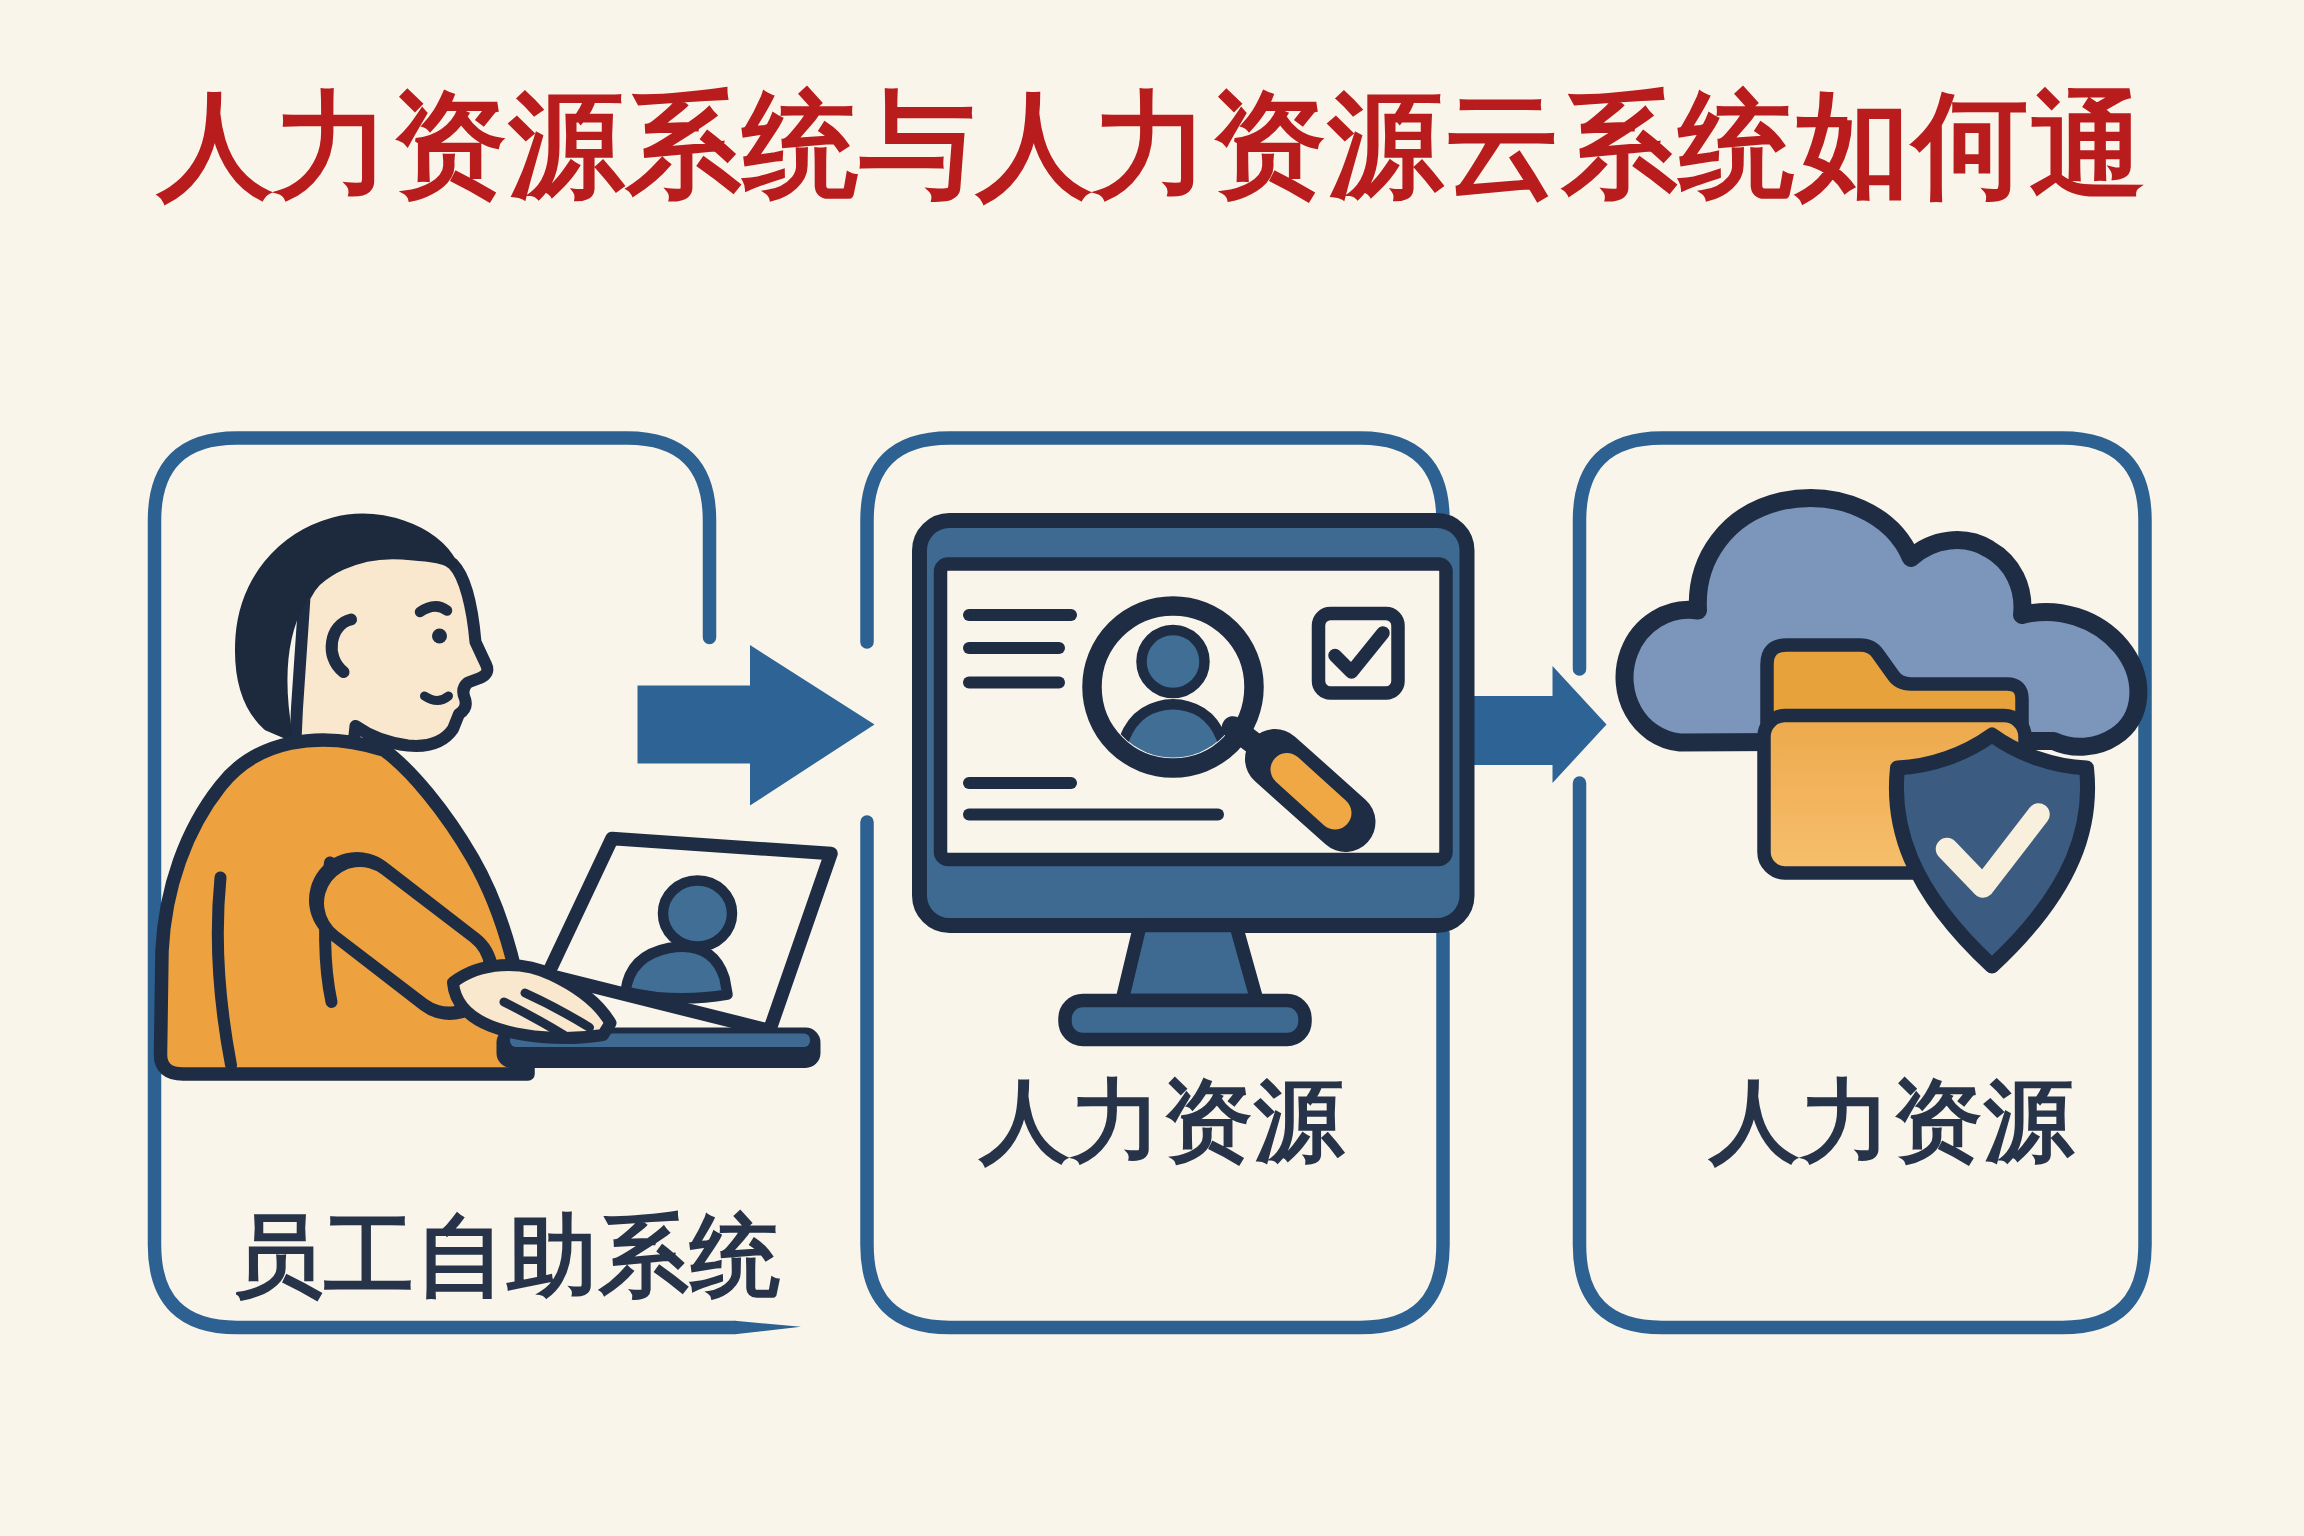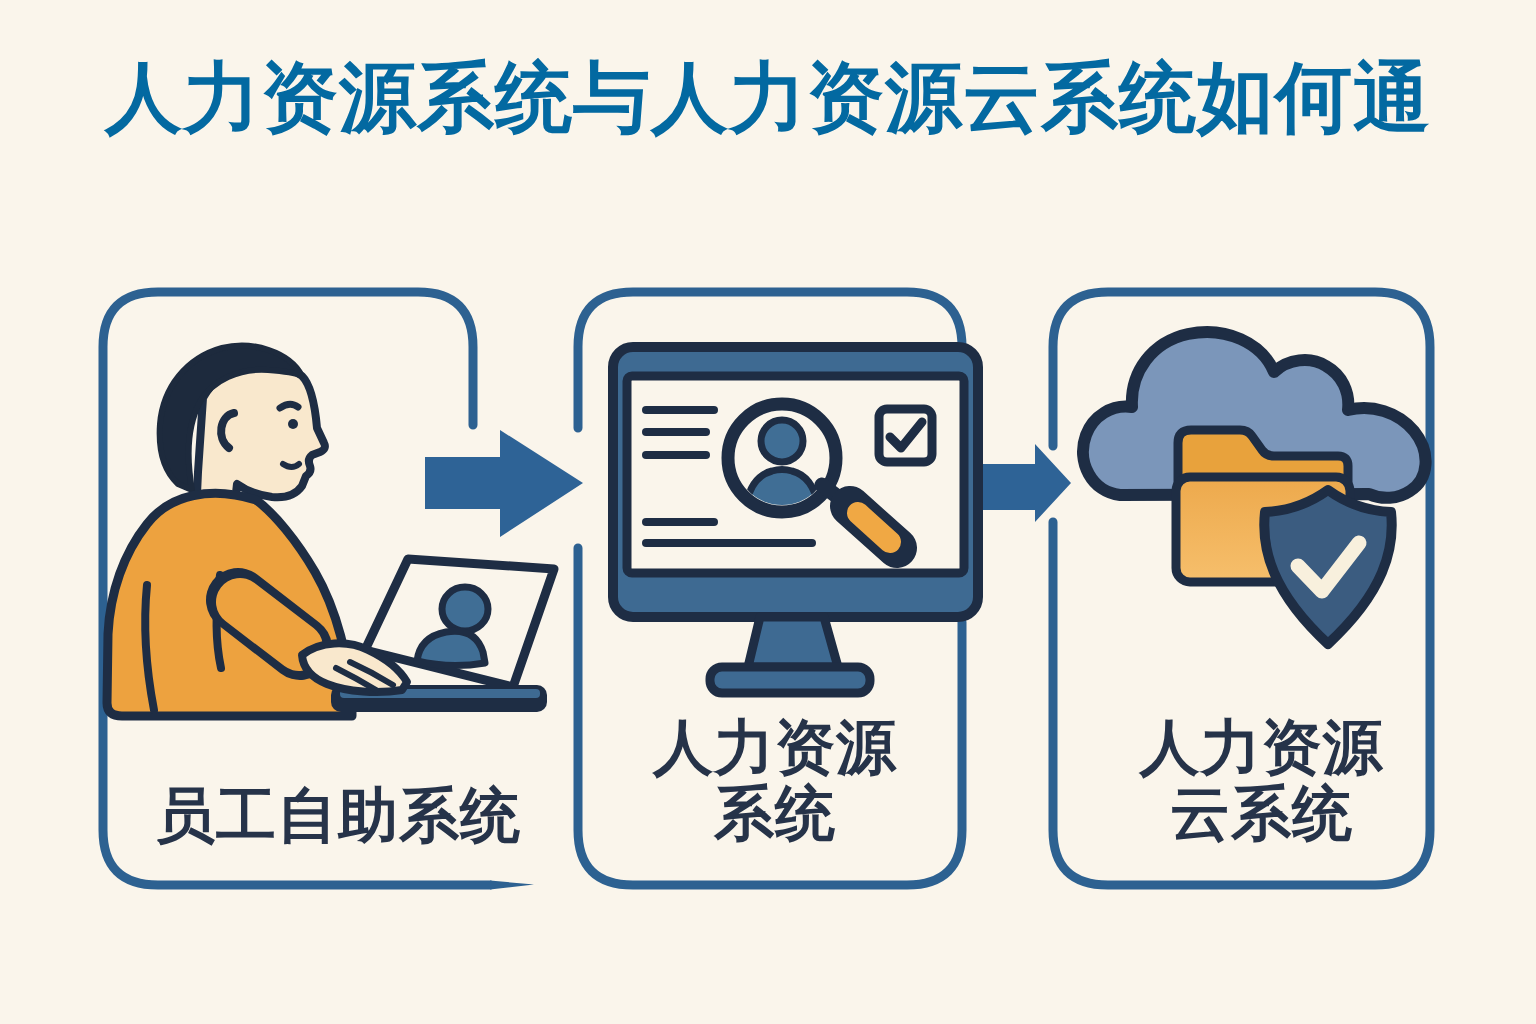--- a/index.html
+++ b/index.html
@@ -6,28 +6,28 @@
   #canvas{
     position:relative;
     width:1536px;height:1024px;
     background:#FAF5EB;
     overflow:hidden;
     font-family:"Liberation Sans","DejaVu Sans",sans-serif;
   }
   #stage{position:absolute;left:0;top:0;width:1536px;height:1024px;}
   .title{
     position:absolute;left:0;top:50px;width:1536px;
-    text-align:center;color:#0369a1;
+    text-align:center;color:#b91c1c;
     font-size:77px;font-weight:900;line-height:95px;letter-spacing:1px;
   }
   .card-label{
     position:absolute;color:#263349;text-align:center;
     font-size:60px;font-weight:900;line-height:66px;letter-spacing:1px;
   }
-  #label-card1{left:103px;top:783px;width:470px;font-family:Liberation Serif, serif;}
+  #label-card1{left:103px;top:805px;width:470px;font-family:Liberation Serif, serif;}
   #label-card2{left:578px;top:715px;width:394px;}
   #label-card3{left:1053px;top:715px;width:417px;}
 </style>
 </head>
 <body>
 
 <div id="canvas">
 
   <div class="title">
     <div>人力资源系统与人力资源云系统如何通</div>
@@ -154,20 +154,18 @@
         <path d="M 1298,566 L 1322,591 L 1359,543" fill="none" stroke="#F8F0DD" stroke-width="15" stroke-linecap="round" stroke-linejoin="round"></path>
       </g>
     </g>
   </svg>
 
   <div id="label-card1" class="card-label">
     <div>员工自助系统</div>
   </div>
   <div id="label-card2" class="card-label">
     <div>人力资源</div>
-    <div>系统</div>
   </div>
   <div id="label-card3" class="card-label">
     <div>人力资源</div>
-    <div>云系统</div>
   </div>
 
 </div>
 
 </body></html>

